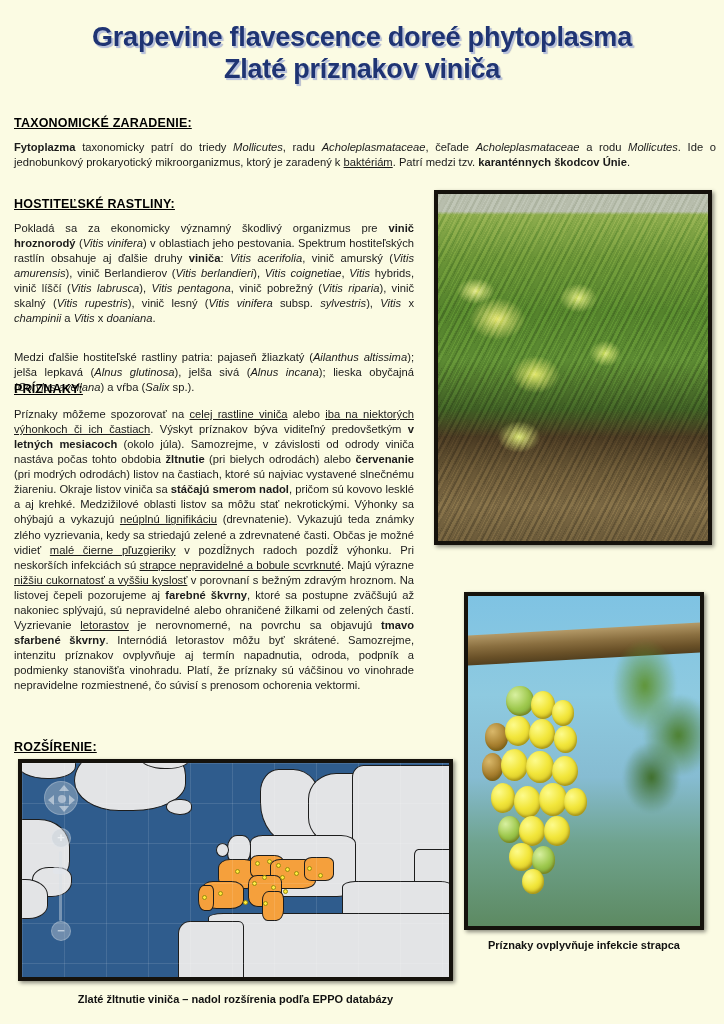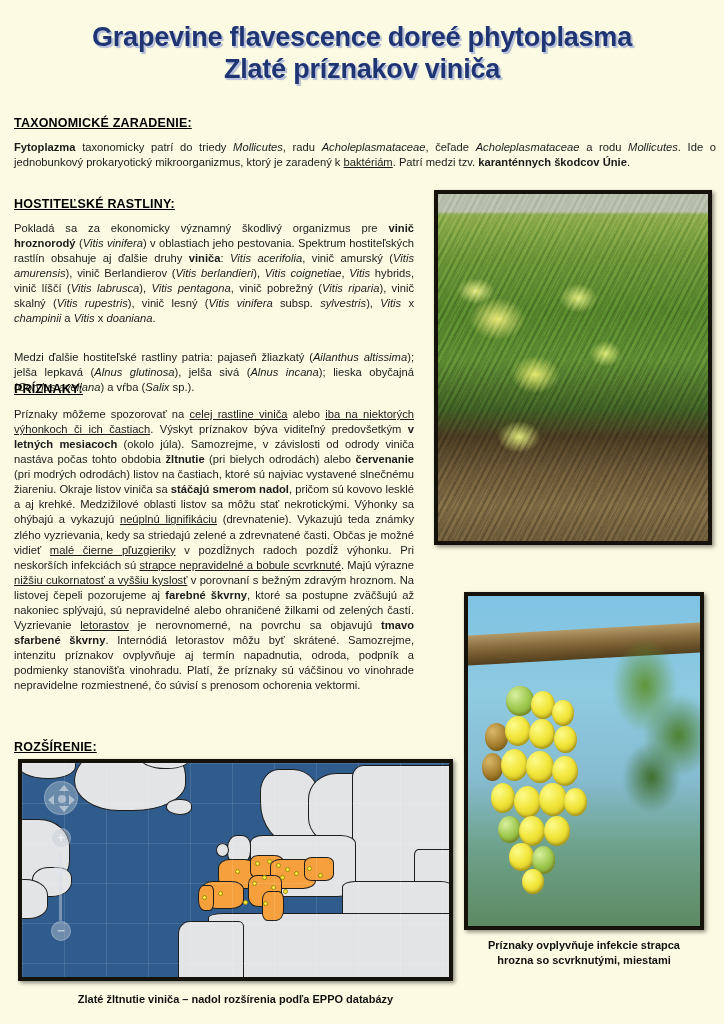--- a/index.html
+++ b/index.html
@@ -273,21 +273,20 @@
         <div class="berry" style="left:26%; top:58%; width:18%; height:13%;"></div>
         <div class="berry" style="left:43%; top:58%; width:18%; height:13%;"></div>
         <div class="berry" style="left:19%; top:70%; width:17%; height:12%;"></div>
         <div class="berry green" style="left:35%; top:71%; width:16%; height:12%;"></div>
         <div class="berry" style="left:28%; top:81%; width:15%; height:11%;"></div>
       </div>
     </div>
   </div>
   <div class="caption" style="left:448px; top:938px; width:272px;">
     <div>Príznaky ovplyvňuje infekcie strapca</div>
-    <div>hrozna so scvrknutými, miestami</div>
   </div>
 
   <div class="map-frame" style="left:18px; top:759px; width:435px; height:222px;">
     <div class="ocean"></div>
 
     <div class="land" style="left:52px; top:-18px; width:112px; height:66px; border-radius:48% 38% 52% 44% / 60% 50% 46% 50%;"></div>
 
     <div class="land" style="left:-6px; top:-14px; width:60px; height:30px; border-radius:50% 40% 45% 55%;"></div>
     <div class="land" style="left:118px; top:-16px; width:50px; height:22px; border-radius:40% 55% 45% 50%;"></div>
 

